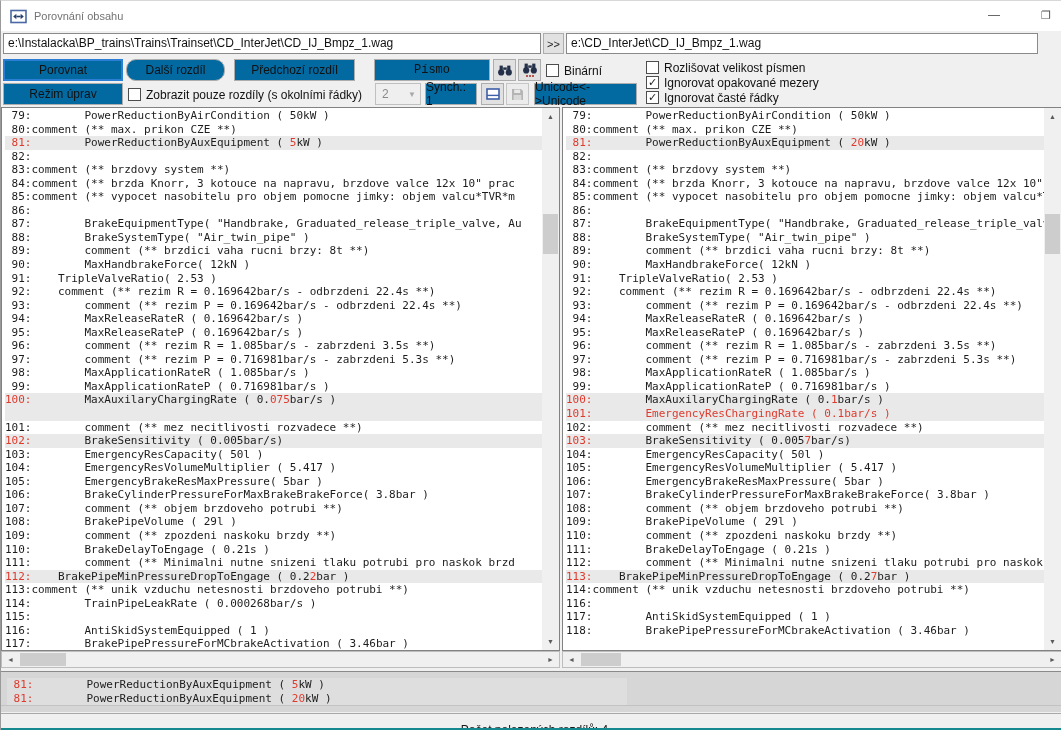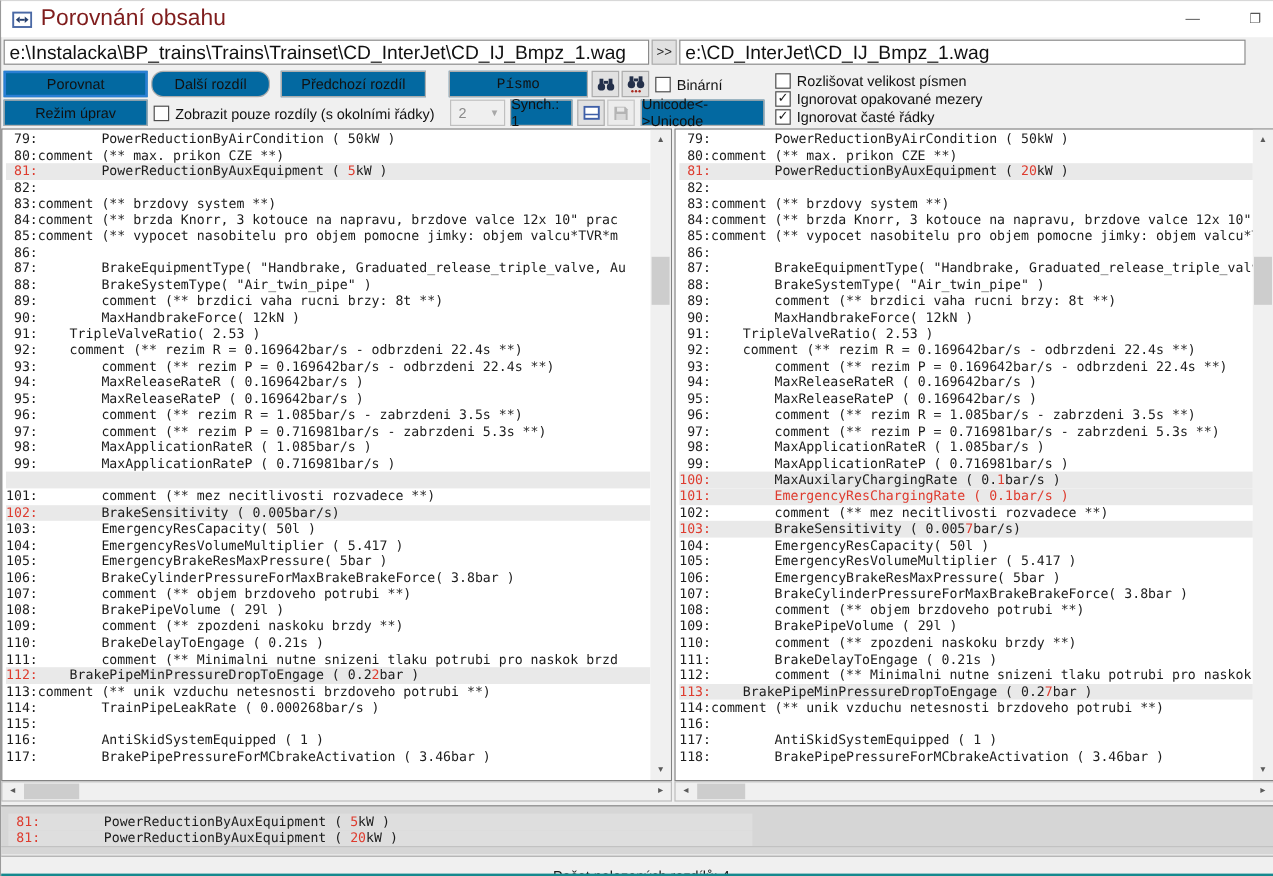--- a/index.html
+++ b/index.html
@@ -2,29 +2,29 @@
 <html><head>
 <meta charset="utf-8">
 <style>
   html,body{margin:0;padding:0;background:#f0f0f0;width:1061px;height:730px;overflow:hidden;
             font-family:"Liberation Sans","DejaVu Sans",sans-serif;}
   .window{position:relative;width:1061px;height:730px;box-sizing:border-box;
           border-left:1px solid #9a9a9a;border-top:1px solid #d8d8d8;background:#f0f0f0;}
   
   .titlebar{position:absolute;top:0;left:0;width:100%;height:30px;background:#ffffff;
             display:flex;align-items:center;padding-left:9px;box-sizing:border-box;}
-  .title-text{color:#7f1d1d;font-size:19px;margin-left:7px;}
+  .title-text{color:#737373;font-size:11px;margin-left:7px;}
   .win-btn{position:absolute;top:0;width:34px;height:28px;display:flex;align-items:center;
            justify-content:center;color:#555;font-size:12px;}
   .btn-min{left:976px;}
   .btn-max{left:1028px;font-size:11px;}
   
   .path-row{position:absolute;top:32px;left:2px;height:21px;}
   .path-input{position:absolute;top:0;height:21px;background:#fff;border:1px solid #8a8a8a;
-              box-sizing:border-box;font-size:16px;color:#111;padding:2px 4px 0 4px;
+              box-sizing:border-box;font-size:12px;color:#111;padding:2px 4px 0 4px;
               white-space:nowrap;overflow:hidden;}
   .path-left{left:0;width:538px;}
   .swap-btn{position:absolute;left:540px;top:0;width:21px;height:21px;background:#e1e1e1;
             border:1px solid #adadad;box-sizing:border-box;font-size:11px;color:#222;
             display:flex;align-items:center;justify-content:center;}
   .path-right{left:563px;width:472px;}
   
   .tb-btn{position:absolute;height:22px;background:#0369a1;border:1px solid #adadad;
           box-sizing:border-box;font-size:12px;color:#111;display:flex;align-items:center;
           justify-content:center;}
@@ -184,20 +184,21 @@
         <div class="crow"><span class="lnum"> 90:</span><span class="lcode"><span>        </span><span>MaxHandbrakeForce( 12kN )</span></span></div>
         <div class="crow"><span class="lnum"> 91:</span><span class="lcode"><span>    </span><span>TripleValveRatio( 2.53 )</span></span></div>
         <div class="crow"><span class="lnum"> 92:</span><span class="lcode"><span>    </span><span>comment (** rezim R = 0.169642bar/s - odbrzdeni 22.4s **)</span></span></div>
         <div class="crow"><span class="lnum"> 93:</span><span class="lcode"><span>        </span><span>comment (** rezim P = 0.169642bar/s - odbrzdeni 22.4s **)</span></span></div>
         <div class="crow"><span class="lnum"> 94:</span><span class="lcode"><span>        </span><span>MaxReleaseRateR ( 0.169642bar/s )</span></span></div>
         <div class="crow"><span class="lnum"> 95:</span><span class="lcode"><span>        </span><span>MaxReleaseRateP ( 0.169642bar/s )</span></span></div>
         <div class="crow"><span class="lnum"> 96:</span><span class="lcode"><span>        </span><span>comment (** rezim R = 1.085bar/s - zabrzdeni 3.5s **)</span></span></div>
         <div class="crow"><span class="lnum"> 97:</span><span class="lcode"><span>        </span><span>comment (** rezim P = 0.716981bar/s - zabrzdeni 5.3s **)</span></span></div>
         <div class="crow"><span class="lnum"> 98:</span><span class="lcode"><span>        </span><span>MaxApplicationRateR ( 1.085bar/s )</span></span></div>
         <div class="crow"><span class="lnum"> 99:</span><span class="lcode"><span>        </span><span>MaxApplicationRateP ( 0.716981bar/s )</span></span></div>
+        <div class="crow hl"><span class="lnum red">100:</span><span class="lcode"><span>        </span><span>MaxAuxilaryChargingRate ( 0.</span><span class="red">075</span><span>bar/s )</span></span></div>
         <div class="crow hl"><span class="lnum"></span><span class="lcode"><span></span></span></div>
         <div class="crow"><span class="lnum">101:</span><span class="lcode"><span>        </span><span>comment (** mez necitlivosti rozvadece **)</span></span></div>
         <div class="crow hl"><span class="lnum red">102:</span><span class="lcode"><span>        </span><span>BrakeSensitivity ( 0.005bar/s)</span></span></div>
         <div class="crow"><span class="lnum">103:</span><span class="lcode"><span>        </span><span>EmergencyResCapacity( 50l )</span></span></div>
         <div class="crow"><span class="lnum">104:</span><span class="lcode"><span>        </span><span>EmergencyResVolumeMultiplier ( 5.417 )</span></span></div>
         <div class="crow"><span class="lnum">105:</span><span class="lcode"><span>        </span><span>EmergencyBrakeResMaxPressure( 5bar )</span></span></div>
         <div class="crow"><span class="lnum">106:</span><span class="lcode"><span>        </span><span>BrakeCylinderPressureForMaxBrakeBrakeForce( 3.8bar )</span></span></div>
         <div class="crow"><span class="lnum">107:</span><span class="lcode"><span>        </span><span>comment (** objem brzdoveho potrubi **)</span></span></div>
         <div class="crow"><span class="lnum">108:</span><span class="lcode"><span>        </span><span>BrakePipeVolume ( 29l )</span></span></div>
         <div class="crow"><span class="lnum">109:</span><span class="lcode"><span>        </span><span>comment (** zpozdeni naskoku brzdy **)</span></span></div>

